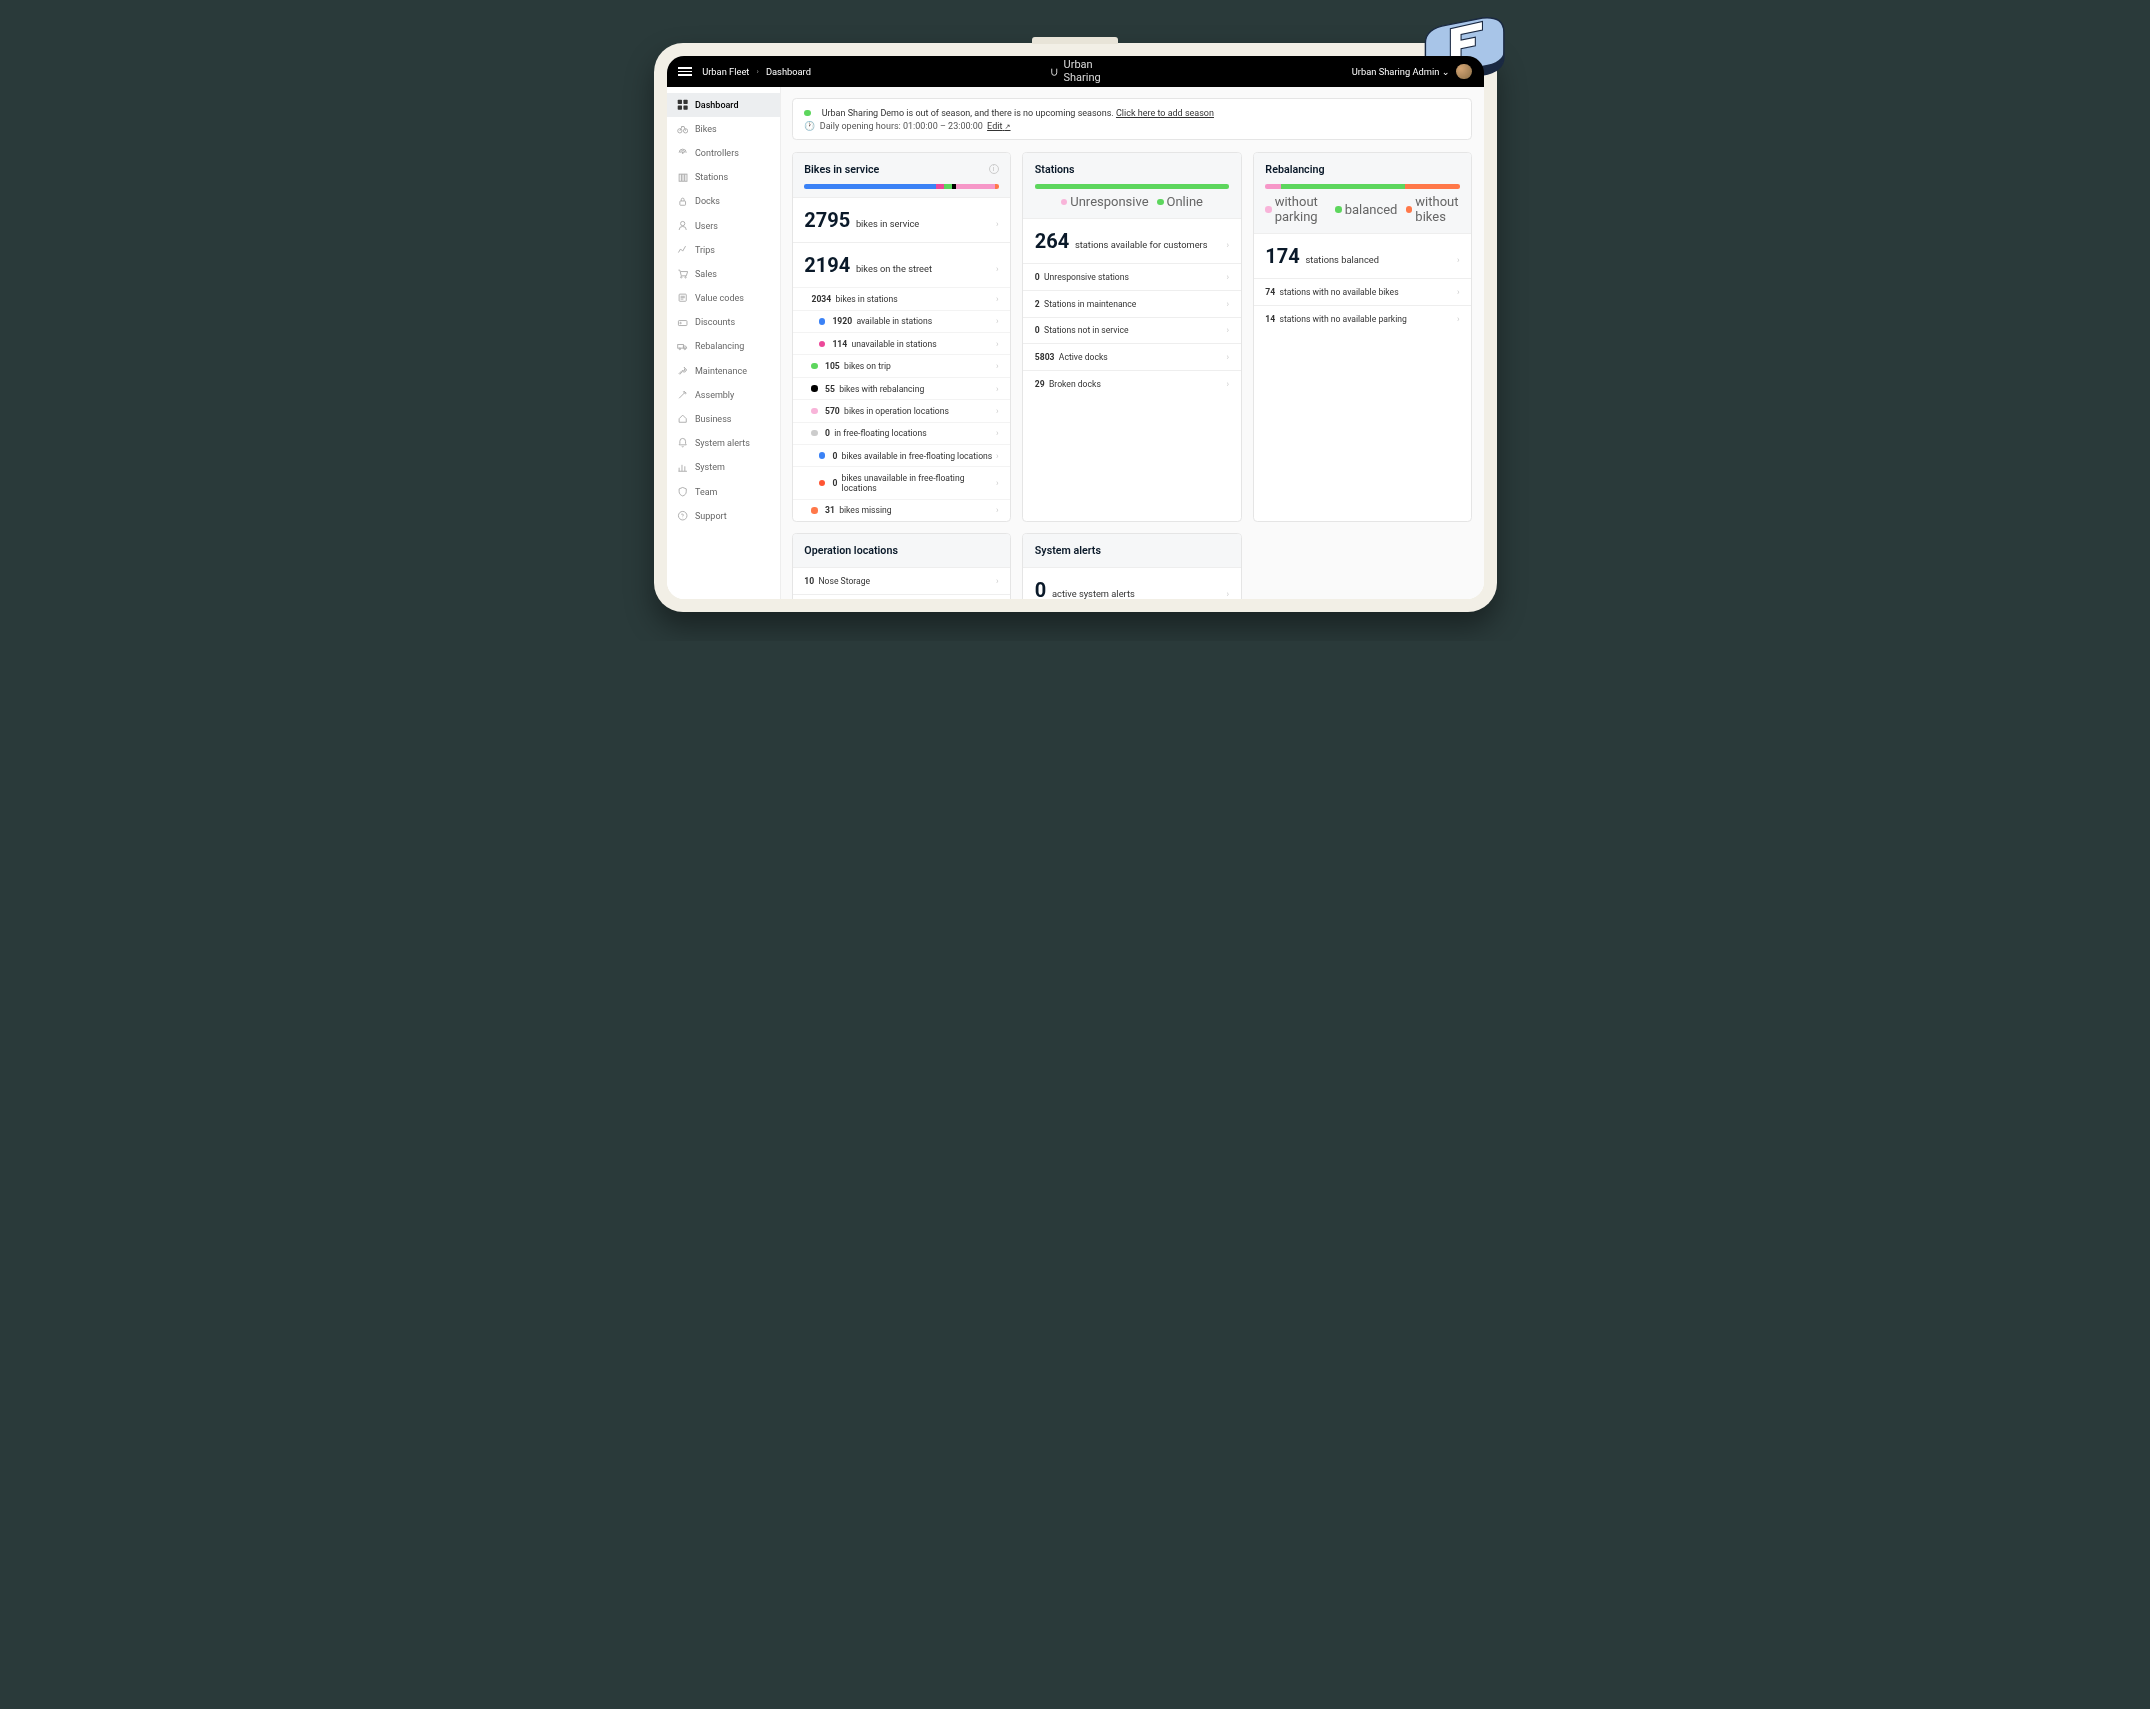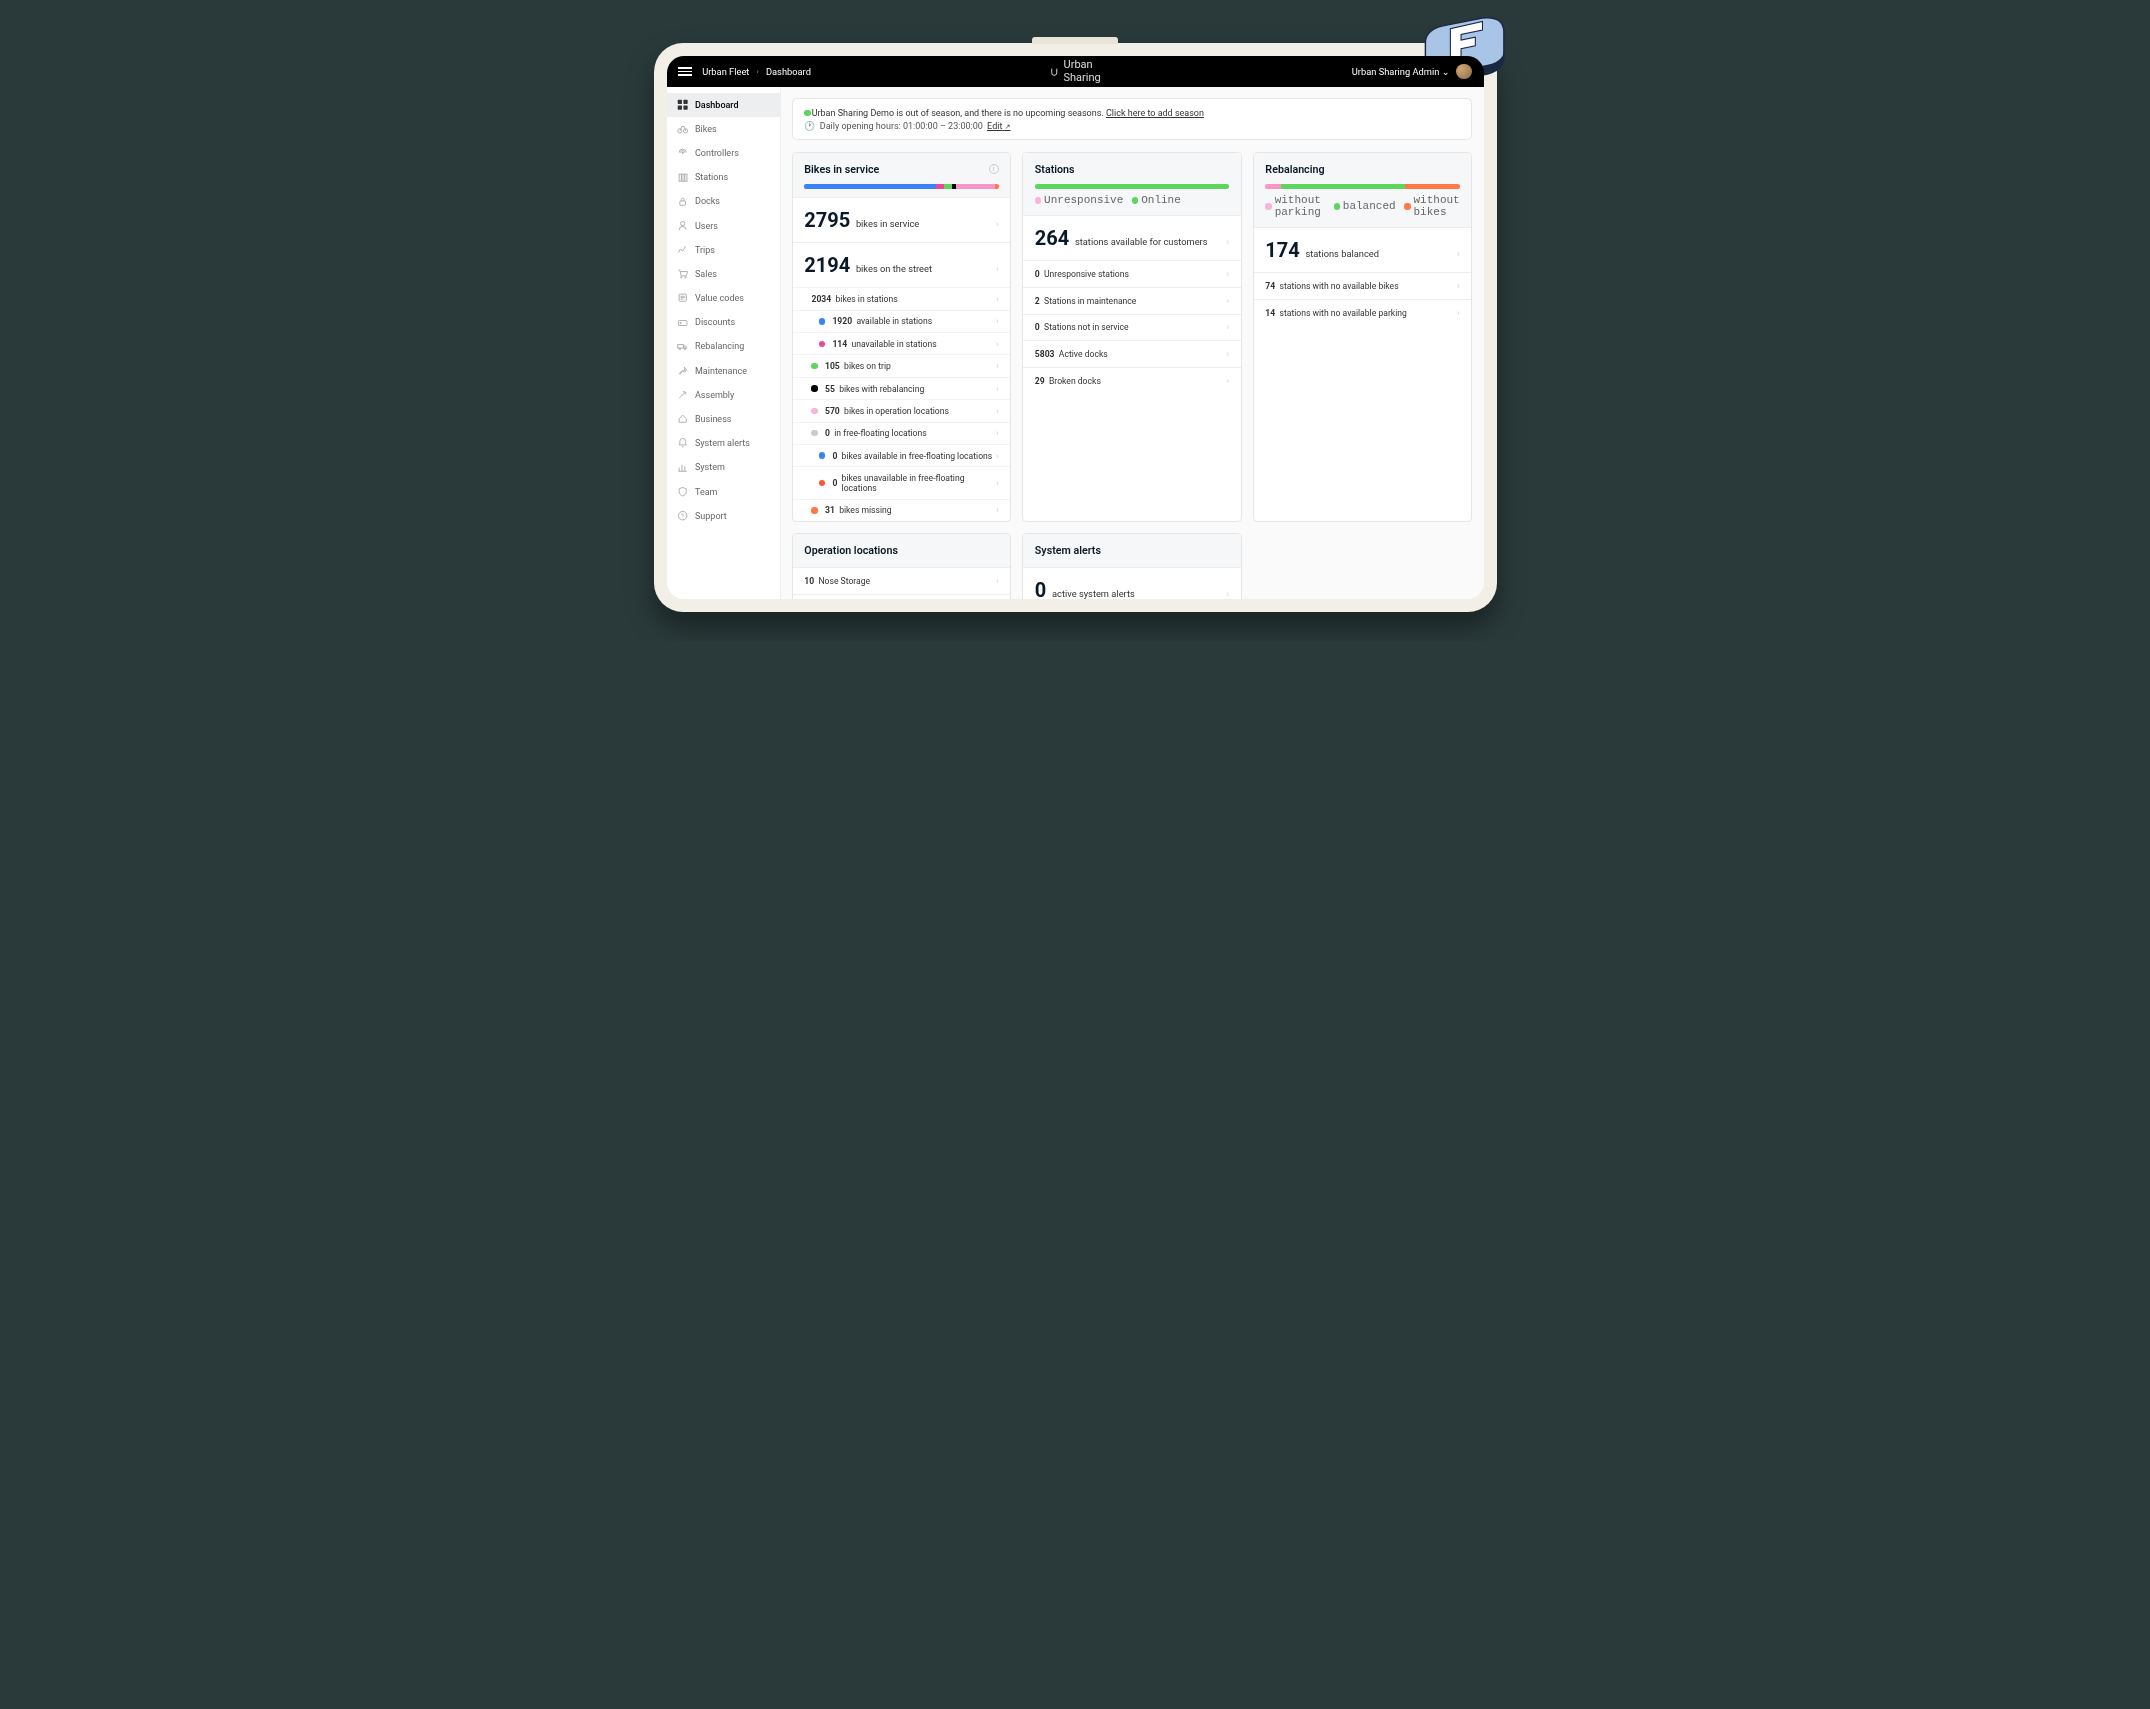--- a/index.html
+++ b/index.html
@@ -17,42 +17,42 @@
 .tb-right{margin-left:auto;display:flex;align-items:center;gap:7px;}
 .avatar{width:15.7px;height:15.7px;border-radius:50%;background: radial-gradient(circle at 30% 30%, #d4a574, #8b6f47);}
 .body{display:flex;flex:1;overflow:hidden;}
 .sidebar{width:114px;background:#fff;border-right:0.7px solid #eee;padding:5.7px 0;overflow-y:auto;}
 .side-item{display:flex;align-items:center;gap:7.1px;padding:6.4px 10px;font-size:9px;color:#666;cursor:pointer;}
 .side-item.active{background:#eceef0;color:#000;font-weight:500;}
 .side-item .ico{width:11.4px;height:11.4px;display:flex;align-items:center;justify-content:center;color:#aaa;}
 .side-item.active .ico{color:#333;}
 .main{flex:1;background:#fafafa;overflow-y:auto;padding:11.4px;}
 .notice{background:#fff;border:0.7px solid #e5e5e5;border-radius:4.3px;padding:8.6px 11.4px;margin-bottom:11.4px;font-size:9px;color:#333;}
-.notice .row1{display:flex;align-items:center;gap:1px;margin-bottom:2.9px;}
+.notice .row1{display:flex;align-items:center;gap:11px;margin-bottom:2.9px;}
 .dot{width:6.4px;height:6.4px;border-radius:50%;display:inline-block;flex-shrink:0;}
 .green{background:#5dd65d;}
 .blue{background:#3b82f6;}
 .pink{background:#f8b4d9;}
 .magenta{background:#ec4899;}
 .black{background:#000;}
 .orange{background:#ff7849;}
 .grey{background:#ccc;}
 .red{background:#ff5533;}
 .notice a{color:#333;text-decoration:underline;}
 .notice .row2{display:flex;align-items:center;gap:4.3px;color:#555;}
 .edit-link{color:#888;}
 .ext-icon{font-size:7.1px;}
 .grid{display:grid;grid-template-columns:1fr 1fr 1fr;gap:11.4px;}
 .card{background:#fff;border:0.7px solid #e5e5e5;border-radius:4.3px;overflow:hidden;}
 .card-header{background:#f6f7f8;padding:10px 11.4px 8.6px;}
 .card-title{font-size:10.7px;font-weight:600;color:#0a1929;display:flex;align-items:center;justify-content:space-between;}
 .info-icon{width:10px;height:10px;border:1.1px solid #ccc;border-radius:50%;display:inline-flex;align-items:center;justify-content:center;font-size:6.4px;color:#ccc;}
 .bar{display:flex;height:4.3px;border-radius:2.1px;overflow:hidden;margin-top:8.6px;}
 .bar span{display:block;height:100%;}
-.legend{display:flex;gap:8.6px;margin-top:5.7px;font-size:11px;color:#666;font-family:Liberation Mono, monospace;}
+.legend{display:flex;gap:8.6px;justify-content:center;margin-top:5.7px;font-size:13px;color:#666;}
 .leg-item{display:flex;align-items:center;gap:2.9px;}
 .sec{border-top:0.7px solid #eee;}
 .sec-head{display:flex;align-items:baseline;padding:10px 11.4px;cursor:pointer;}
 .big{font-size:20px;font-weight:700;color:#0a1929;margin-right:5.7px;}
 .lbl{font-size:9.3px;color:#333;}
 .chev-r{margin-left:auto;color:#ccc;font-size:8.6px;}
 .sub{padding:5.7px 11.4px;font-size:8.6px;color:#333;border-top:0.7px solid #f3f3f3;display:flex;align-items:center;cursor:pointer;}
 .sub b{margin-right:4.3px;}
 .sub .dot{margin-right:7.1px;}
 .sub.indent{padding-left:18.6px;}

